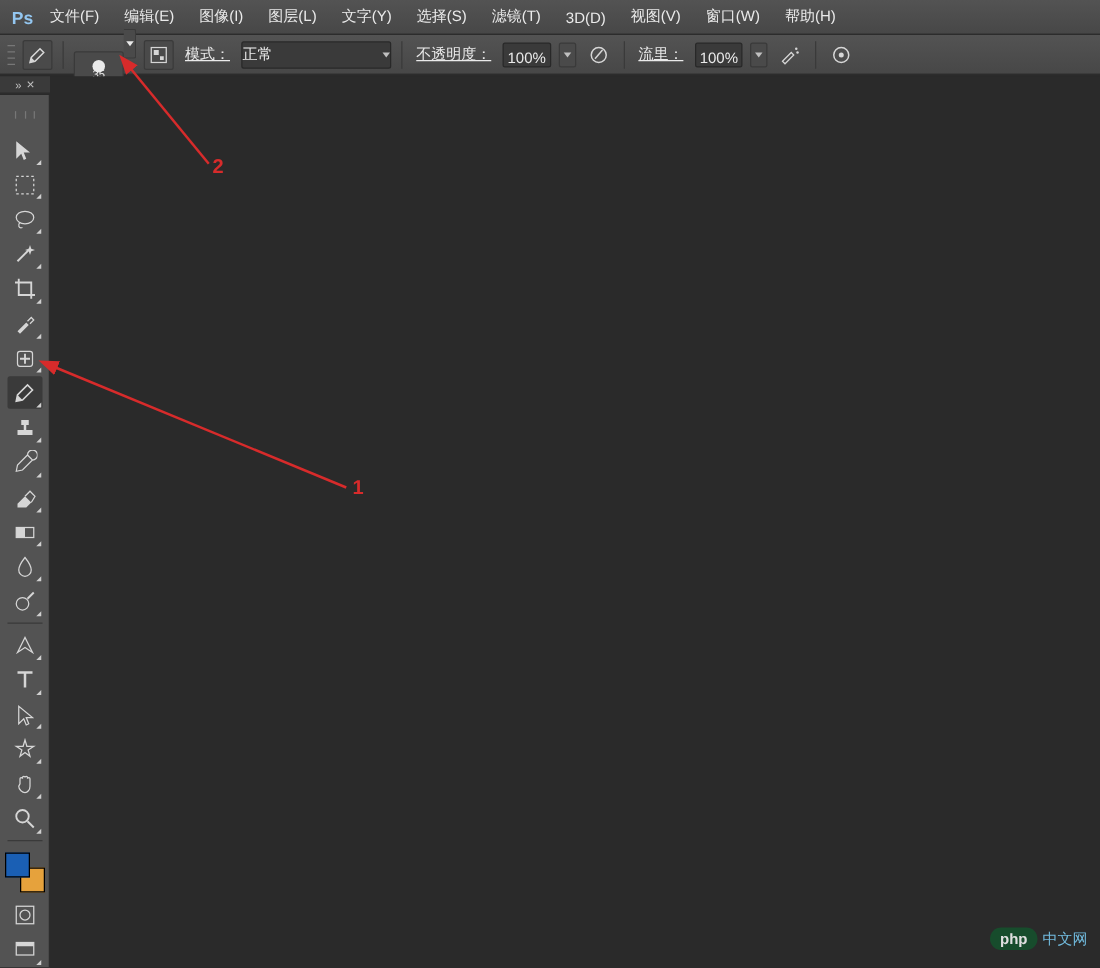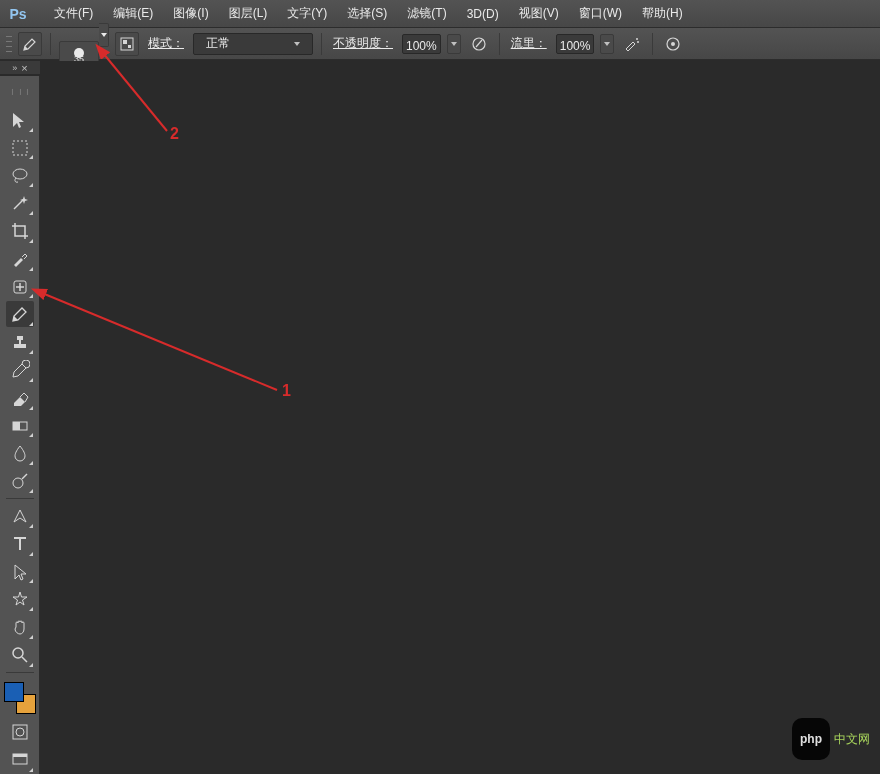--- a/index.html
+++ b/index.html
@@ -19,21 +19,20 @@
       border-bottom: 1px solid #2c2c2c;
       display: flex;
       align-items: center;
       padding-left: 6px;
     }
     .ps-logo {
       width: 24px; height: 20px;
       color: #93c6f0;
       font-weight: bold;
       font-size: 14px;
-      margin-right: 14px;
       display: flex; align-items: center; justify-content: center;
     }
     .menu-item {
       padding: 16px 10px;
       height: 28px;
       display: flex; align-items: center;
       color: #eaeaea;
       cursor: pointer;
       font-size: 12px;
     }
@@ -76,21 +75,21 @@
       border: 1px solid #3a3a3a; border-radius: 2px;
       background: #4a4a4a;
     }
     .label { color: #eaeaea; padding: 0 3px; white-space: nowrap; text-decoration: underline; }
     .select-box {
       display: flex; align-items: center;
       height: 22px;
       background: #3a3a3a;
       border: 1px solid #282828;
       border-radius: 2px;
-      padding: 0 12px;
+      padding: 0 0;
       min-width: 120px;
       justify-content: space-between;
     }
     .select-box .sel-arrow { width:0; height:0; border-left:3px solid transparent; border-right:3px solid transparent; border-top:4px solid #c0c0c0; margin-left:4px; }
     .num-box {
       display: flex; align-items: flex-end;
       height: 20px;
       background: #3a3a3a;
       border: 1px solid #282828;
       border-radius: 2px;
@@ -157,22 +156,22 @@
 
     .annotation { position:absolute; pointer-events:none; }
     .anno-text { color: #d72b2b; font-size: 16px; font-weight: bold; }
 
     .watermark {
       position:absolute;
       right: 10px; bottom: 14px;
       display:flex; align-items:center; gap:4px;
       opacity: 0.85;
     }
-    .watermark .pill { background:#000000; color:#fff; font-weight:bold; padding:14px 8px; border-radius:10px; font-size:12px; }
-    .watermark .wm-text { color:#bef264; font-size:12px; }
+    .watermark .pill { background:#14532d; color:#fff; font-weight:bold; padding:2px 8px; border-radius:10px; font-size:12px; }
+    .watermark .wm-text { color:#7dd3fc; font-size:12px; }
 
     svg { display:block; }
   </style>
 </head>
 <body>
 
 <div class="menubar">
   <div class="ps-logo">Ps</div>
   <div class="menu-item">文件(F)</div>
   <div class="menu-item">编辑(E)</div>

